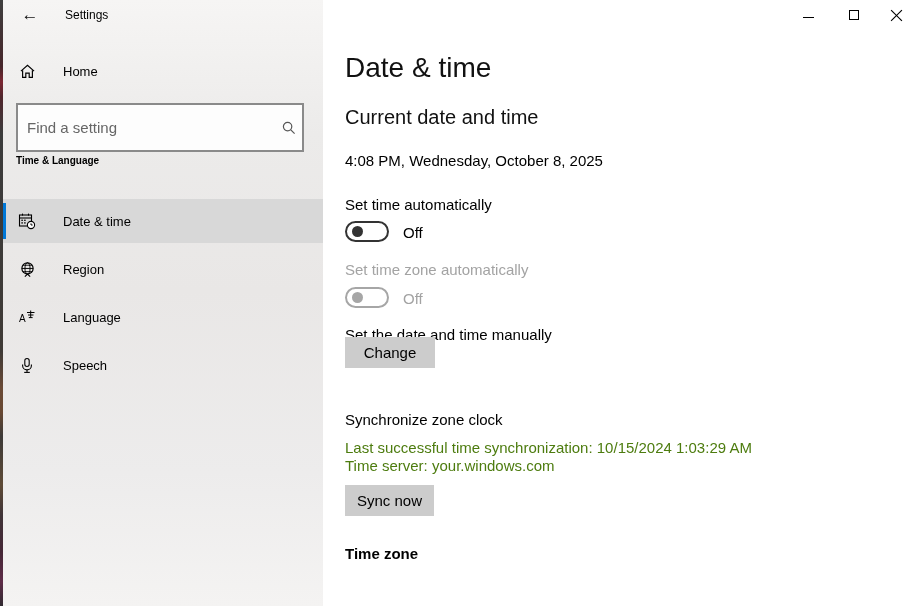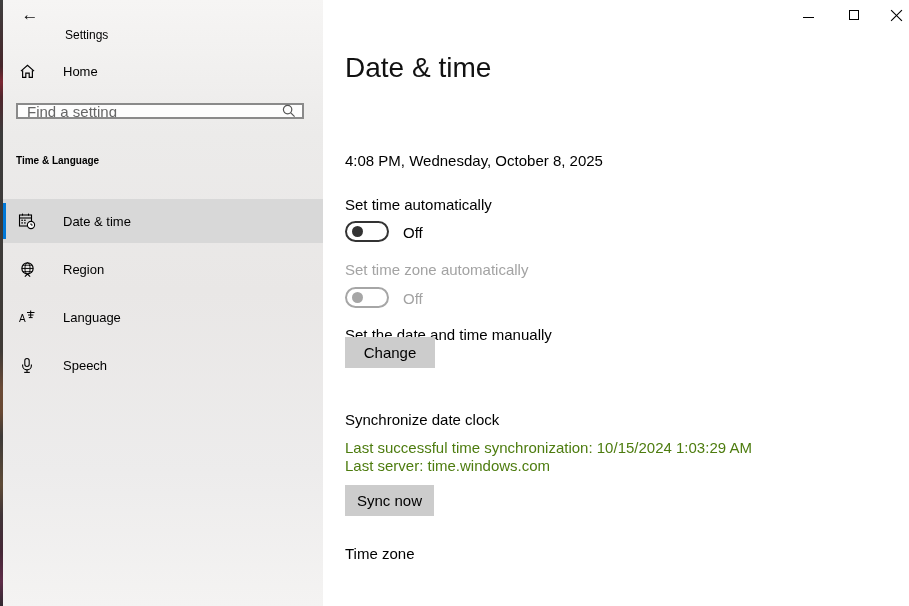--- a/index.html
+++ b/index.html
@@ -29,40 +29,40 @@
     position:absolute; left:3px; top:0; width:320px; height:606px;
     background:linear-gradient(180deg,#f6f5f4 0%,#ecebea 22%,#e9e7e6 48%,#edecec 78%,#f4f3f2 100%);
   }
   .titlebar-left { position:absolute; left:0; top:0; width:320px; height:36px; }
   .back-btn {
     position:absolute; left:13px; top:2px; width:28px; height:26px;
     font-size:17px; display:flex; align-items:center; justify-content:center;
     color:#111; cursor:pointer;
   }
   .win-title {
-    position:absolute; left:62px; top:8px; font-size:12px; color:#000;margin-top:20px;
+    position:absolute; left:62px; top:8px; font-size:12px; color:#000;
   }
 
   .side-row {
     position:absolute; left:0; width:320px; height:44px;
     display:flex; align-items:center; cursor:pointer;
   }
   .side-row .icon {
     position:absolute; left:15px; width:18px; height:18px;
     display:flex; align-items:center; justify-content:center;
   }
   .side-row .lbl { position:absolute; left:60px; font-size:13px; }
   .side-row.selected { background:#d8d8d8; }
   .side-row.selected .accent {
     position:absolute; left:-3px; top:4px; width:6px; height:36px;
     background:#0078d7;
   }
 
   .search-box {
-    position:absolute; left:13px; top:103px; width:288px; height:16px;
+    position:absolute; left:13px; top:103px; width:288px; height:49px;
     border:2px solid #8a8a8a; background:#fdfdfd;
     display:flex; align-items:center;
   }
   .search-box input {
     border:none; outline:none; background:transparent;
     font-family:"Liberation Sans","DejaVu Sans",sans-serif;
     font-size:15px; color:#333; flex:1; padding-left:9px; height:100%;
   }
   .search-box input::placeholder { color:#666; opacity:1; }
   .search-box .mag { width:26px; height:18px; display:flex; align-items:center; justify-content:center; }
@@ -226,37 +226,38 @@
     </div>
     <div class="cap-btn cap-close">
       <svg width="13" height="13" viewBox="0 0 12 12">
         <line x1="1" y1="1" x2="11" y2="11" stroke="#000" stroke-width="1"></line>
         <line x1="11" y1="1" x2="1" y2="11" stroke="#000" stroke-width="1"></line>
       </svg>
     </div>
 
     <div class="page-title">Date &amp; time</div>
 
+    <div class="sub-heading">Current date and time</div>
     <div class="body-text" style="top:152px;">4:08 PM, Wednesday, October 8, 2025</div>
 
     <div class="body-text" style="top:196px;">Set time automatically</div>
     <div class="toggle" style="top:221px;">
       <span class="knob"></span>
     </div>
     <div class="toggle-state" style="top:224px;">Off</div>
 
     <div class="disabled-text" style="top:261px;">Set time zone automatically</div>
     <div class="toggle disabled" style="top:287px;">
       <span class="knob"></span>
     </div>
     <div class="toggle-state dis" style="top:290px;">Off</div>
 
     <div class="body-text" style="top:326px;">Set the date and time manually</div>
     <div class="btn" style="top:337px; width:90px;">Change</div>
 
-    <div class="body-text" style="top:411px;">Synchronize date clock</div>
+    <div class="body-text" style="top:411px;">Synchronize zone clock</div>
     <div class="gray-text" style="top:439px;">Last successful time synchronization: 10/15/2024 1:03:29 AM</div>
-    <div class="gray-text" style="top:457px;">Last server: time.windows.com</div>
+    <div class="gray-text" style="top:457px;">Time server: your.windows.com</div>
     <div class="btn" style="top:485px; width:89px;">Sync now</div>
 
-    <div class="body-text" style="top:545px;">Time zone</div>
+    <div class="body-text" style="top:545px;font-weight:bold;">Time zone</div>
   </div>
 </div>
 
 </body></html>

